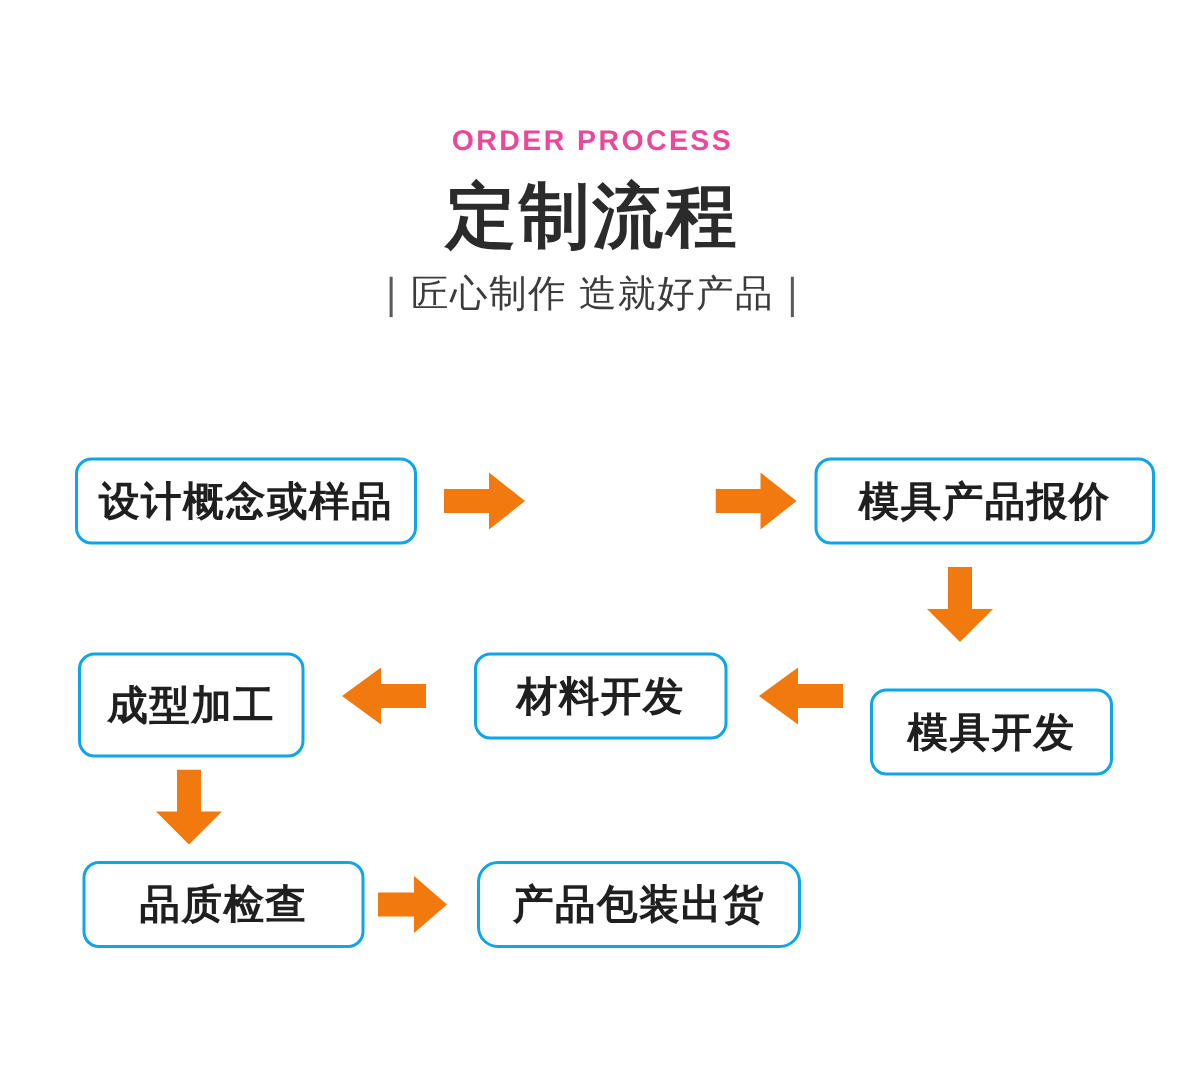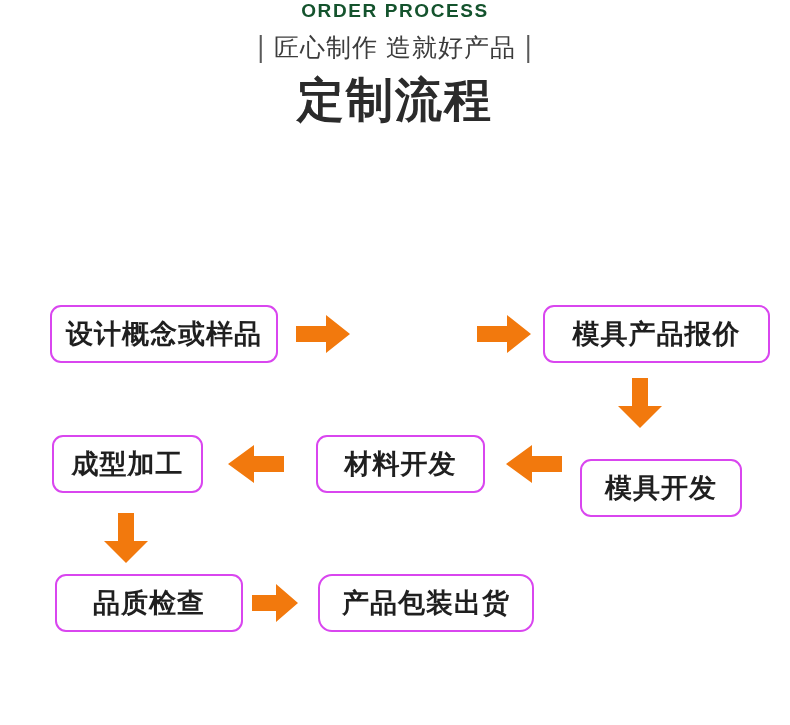--- a/index.html
+++ b/index.html
@@ -17,24 +17,25 @@
 
   
   #header {
     position: absolute;
     left: 0;
     top: 0;
     width: 790px;
     text-align: center;
   }
   #eyebrow {
+    margin-top: 84px;
     font-size: 19px;
     font-weight: bold;
     letter-spacing: 1.6px;
-    color: #14532d;
+    color: #ec4899;
     line-height: 22px;
   }
   #main-title {
     margin-top: 11px;
     font-size: 47px;
     font-weight: bold;
     letter-spacing: 2px;
     color: #2b2b2b;
     line-height: 54px;
   }
@@ -59,21 +60,21 @@
     position: absolute;
     left: 0;
     top: 0;
     width: 790px;
     height: 725px;
   }
 
   .node {
     position: absolute;
     box-sizing: border-box;
-    border: 2px solid #d946ef;
+    border: 2px solid #0ea5e9;
     border-radius: 11px;
     background: #ffffff;
     color: #1f1f1f;
     font-size: 27px;
     font-weight: bold;
     letter-spacing: 1px;
     display: flex;
     align-items: center;
     justify-content: center;
     white-space: nowrap;
@@ -82,45 +83,45 @@
   .arrow {
     position: absolute;
   }
   .arrow svg { display: block; }
 
   
   #node-concept   { left: 50px;  top: 305px; width: 228px; height: 58px; }
   #node-design    { left: 368px; top: 305px; width: 89px;  height: 58px; }
   #node-quote     { left: 543px; top: 305px; width: 227px; height: 58px; }
   
-  #node-forming   { left: 52px;  top: 435px; width: 151px; height: 58px; }
+  #node-forming   { left: 52px;  top: 435px; width: 151px; height: 70px; }
   #node-material  { left: 316px; top: 435px; width: 169px; height: 58px; }
   #node-mold      { left: 580px; top: 435px; width: 162px; height: 58px; margin-top: 24px; }
   
   #node-quality   { left: 55px;  top: 574px; width: 188px; height: 58px; }
   #node-packing   { left: 318px; top: 574px; width: 216px; height: 58px; border-radius: 14px; }
 
   
   #arrow-1 { left: 296px; top: 315px; }
   #arrow-2 { left: 477px; top: 315px; }
   #arrow-3 { left: 618px; top: 378px; }
   #arrow-4 { left: 506px; top: 445px; }
   #arrow-5 { left: 228px; top: 445px; }
   #arrow-6 { left: 104px; top: 513px; }
   #arrow-7 { left: 252px; top: 584px; }
 </style>
 </head>
 <body>
 
 <div id="header">
   <div id="eyebrow">ORDER PROCESS</div>
+  <div id="main-title">定制流程</div>
   <div id="subtitle">
     <span class="bar">|</span><span>匠心制作 造就好产品</span><span class="bar">|</span>
   </div>
-  <div id="main-title">定制流程</div>
 </div>
 
 <div id="flow">
 
   <div class="node" id="node-concept">
     <span>设计概念或样品</span>
   </div>
 
   <div class="arrow" id="arrow-1">
     <svg width="54" height="38" viewBox="0 0 54 38" aria-hidden="true">

